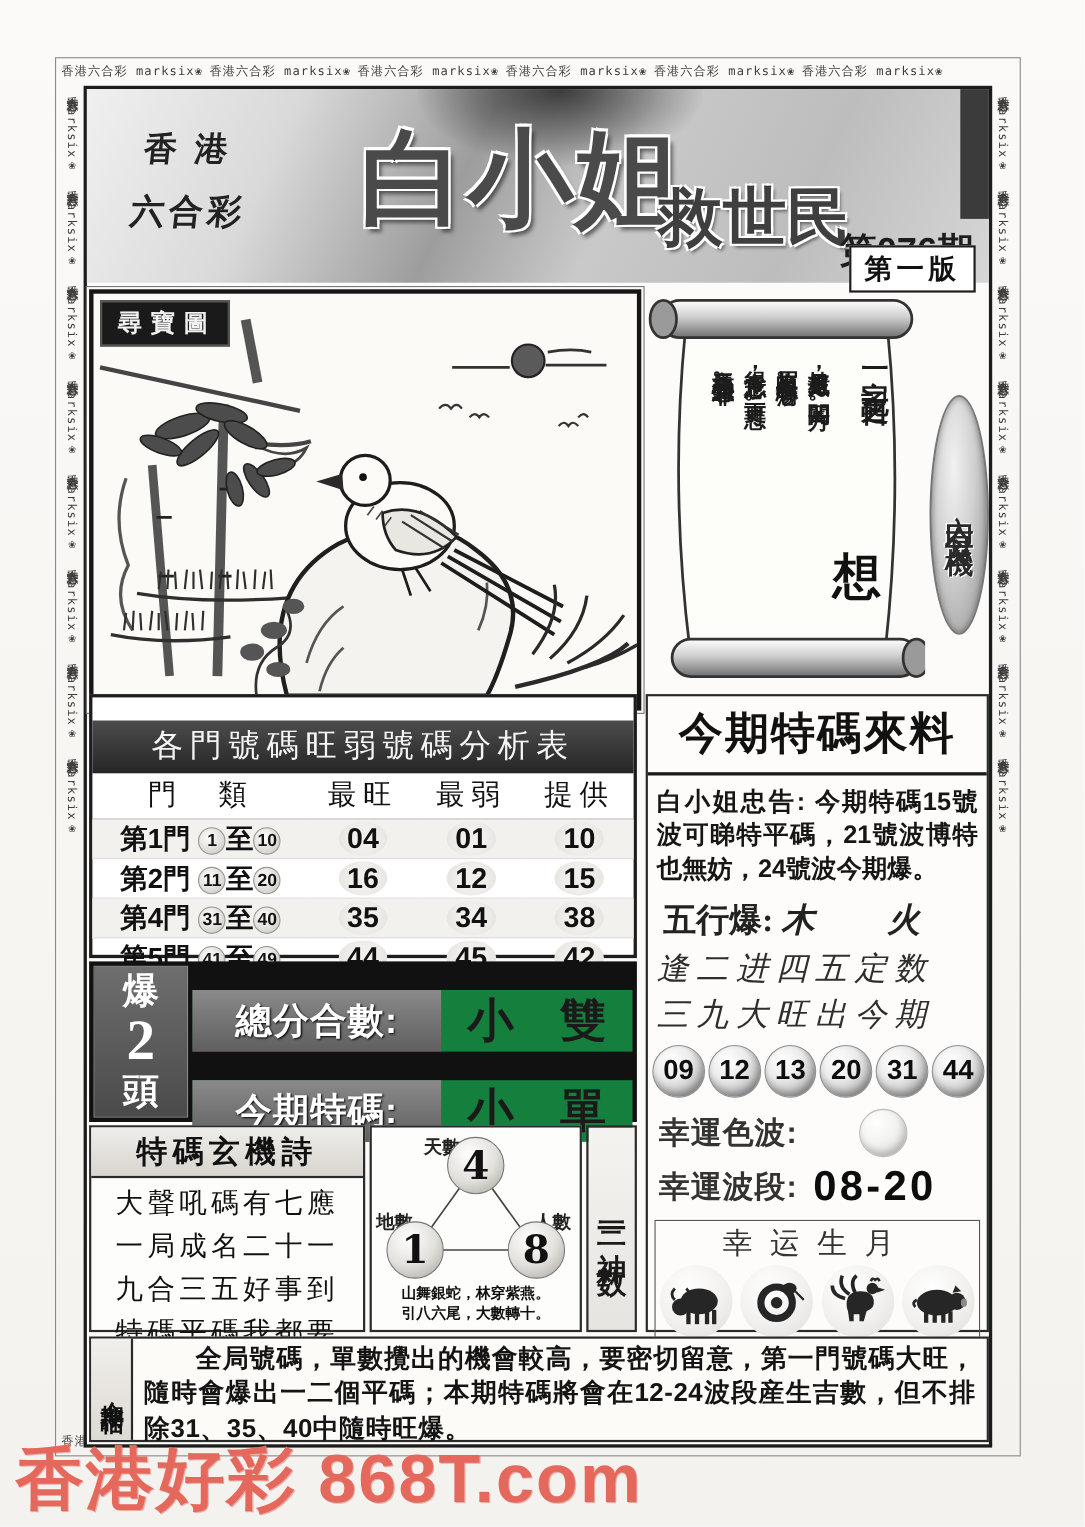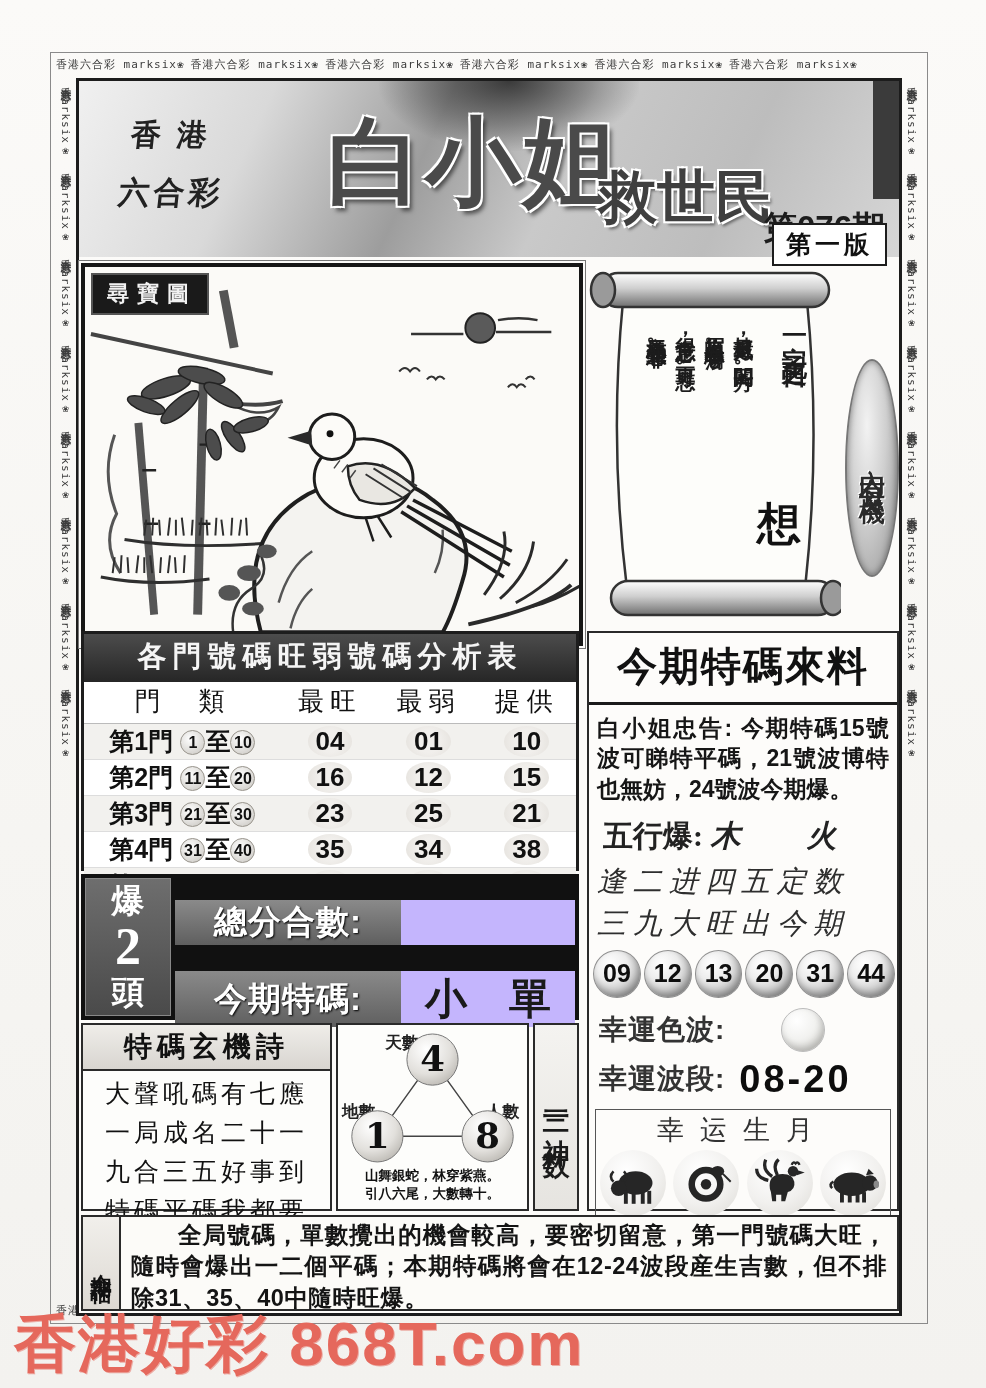--- a/index.html
+++ b/index.html
@@ -69,21 +69,21 @@
            border:2px solid #777; box-shadow:inset 0 0 6px rgba(0,0,0,.4);
            display:flex; align-items:center; justify-content:center; }
   .badge span { writing-mode:vertical-rl; font-size:26px; font-weight:900; color:#2a2a2a;
            letter-spacing:10px; font-family:"Liberation Serif","DejaVu Serif",serif;
            text-shadow:1px 1px 0 #fff,-1px -1px 0 #fff; }
 
   
   .atable { position:absolute; left:2px; top:550px; width:498px; height:240px;
             border:3px solid #1d1d1d; background:#fff; }
   .atable .ttl { background:linear-gradient(180deg,#4c4c4c,#262626); color:#f5f5f5;
-            font-size:29px; font-weight:700; text-align:center; letter-spacing:6px; padding:3px 0 5px; }
+            font-size:29px; font-weight:400; text-align:center; letter-spacing:6px; padding:3px 0 5px;margin-top:21px; }
   .atable table { width:100%; border-collapse:collapse; }
   .atable th { font-size:26px; font-weight:400; color:#111; padding:2px 0 4px;
                border-bottom:1px solid #bbb; letter-spacing:6px; }
   .atable td { text-align:center; font-size:26px; font-weight:bold; color:#111;
                padding:1px 0; border-bottom:1px solid #ddd; }
   .atable tr:nth-child(even) td { background:#f2f1ee; }
   .door { font-weight:900; font-size:25px; white-space:nowrap; }
   .circ { display:inline-block; min-width:25px; height:25px; border-radius:50%;
           background:radial-gradient(circle at 40% 35%,#fff,#d8d6d2 70%,#bdbab4);
           border:1px solid #9a968e; font-size:16px; line-height:23px; text-align:center;
@@ -93,21 +93,21 @@
 
   
   .burst { position:absolute; left:2px; top:793px; width:498px; height:146px;
            background:#111; padding:4px; display:flex; gap:4px; }
   .burst-side { width:86px; background:linear-gradient(180deg,#6e6e6e,#4a4a4a);
            color:#fff; display:flex; flex-direction:column; align-items:center;
            justify-content:center; border:1px solid #888; }
   .burst-side .c1,.burst-side .c3 { font-size:33px; font-weight:900; }
   .burst-side .c2 { font-size:52px; font-weight:900; font-family:"Liberation Serif","DejaVu Serif",serif; line-height:.9; }
   .burst-rows { flex:1; display:flex; flex-direction:column; gap:4px; }
-  .burst-row { flex:1; display:flex; background:#c4b5fd;margin-top:22px; }
+  .burst-row { flex:1; display:flex; background:#15803d;margin-top:22px; }
   .b-label { width:226px; background:linear-gradient(180deg,#8a8a8a,#5f5f5f); color:#fff;
              font-size:33px; font-weight:900; display:flex; align-items:center; justify-content:center;
              letter-spacing:1px; text-shadow:1px 1px 2px #000; }
   .b-value { flex:1; display:flex; align-items:center; justify-content:center;
              font-size:42px; font-weight:900; color:#1a1a1a;
              font-family:"Liberation Serif","DejaVu Serif",serif; }
 
   
   .poem { position:absolute; left:2px; top:942px; width:251px; height:188px;
           border:2px solid #2a2a2a; background:#fdfdfb; }
@@ -323,26 +323,20 @@
           <td><span class="num-oval">01</span></td>
           <td><span class="num-oval">10</span></td>
         </tr>
         <tr>
           <td><span class="door">第2門</span> <span class="circ">11</span><span class="door">至</span><span class="circ">20</span></td>
           <td><span class="num-oval">16</span></td>
           <td><span class="num-oval">12</span></td>
           <td><span class="num-oval">15</span></td>
         </tr>
         <tr>
-          <td><span class="door">第3門</span> <span class="circ">21</span><span class="door">至</span><span class="circ">30</span></td>
-          <td><span class="num-oval">23</span></td>
-          <td><span class="num-oval">25</span></td>
-          <td><span class="num-oval">21</span></td>
-        </tr>
-        <tr>
           <td><span class="door">第4門</span> <span class="circ">31</span><span class="door">至</span><span class="circ">40</span></td>
           <td><span class="num-oval">35</span></td>
           <td><span class="num-oval">34</span></td>
           <td><span class="num-oval">38</span></td>
         </tr>
         <tr>
           <td><span class="door">第5門</span> <span class="circ">41</span><span class="door">至</span><span class="circ">49</span></td>
           <td><span class="num-oval">44</span></td>
           <td><span class="num-oval">45</span></td>
           <td><span class="num-oval">42</span></td>
@@ -353,20 +347,21 @@
 
     <div class="burst">
       <div class="burst-side">
         <span class="c1">爆</span>
         <span class="c2">2</span>
         <span class="c3">頭</span>
       </div>
       <div class="burst-rows">
         <div class="burst-row">
           <div class="b-label">總分合數:</div>
+          <div class="b-value">小　雙</div>
         </div>
         <div class="burst-row">
           <div class="b-label">今期特碼:</div>
           <div class="b-value">小　單</div>
         </div>
       </div>
     </div>
 
     <div class="poem">
       <div class="ttl">特碼玄機詩</div>

